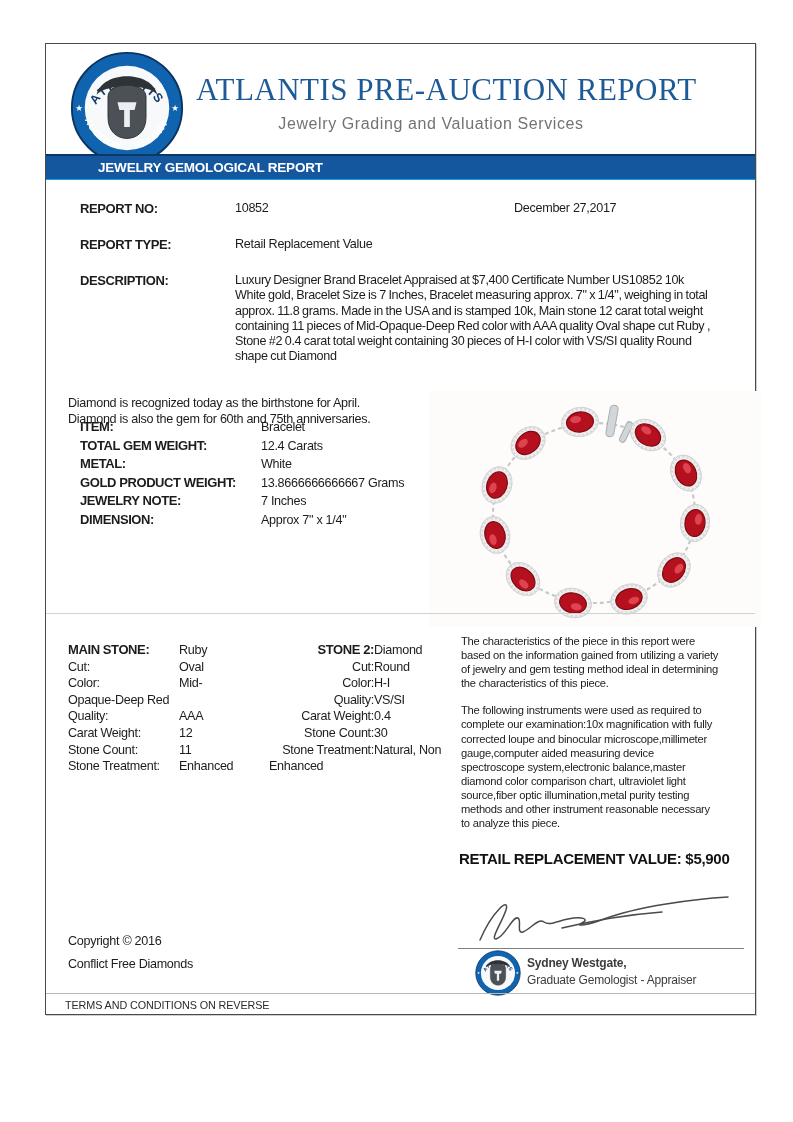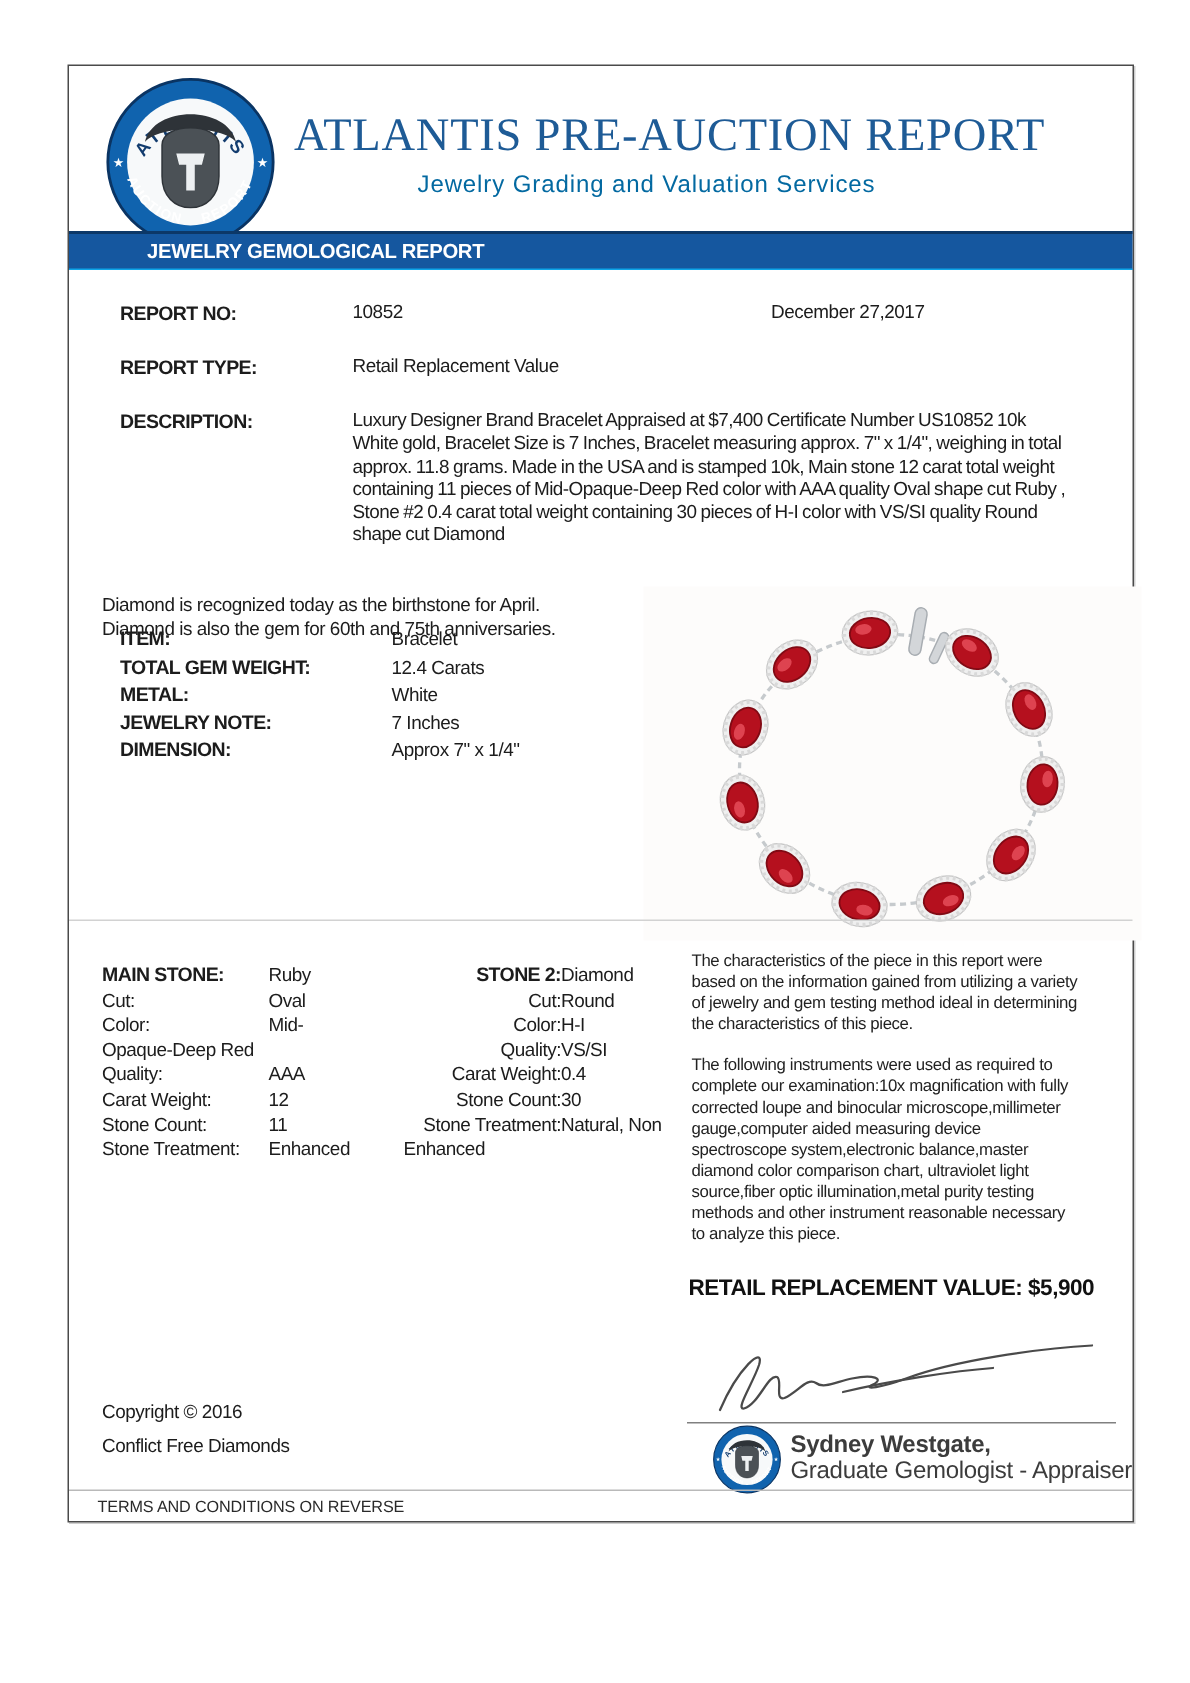--- a/index.html
+++ b/index.html
@@ -15,21 +15,21 @@
     box-shadow:1px 1px 0 #cfcfcf;
   }
 
   
   .logo-svg { position:absolute; left:24px; top:7px; width:114px; height:114px; }
   .title-wrap { position:absolute; left:150px; top:28px; width:470px; text-align:center; }
   .doc-title {
     font-family:"Liberation Serif", serif; font-size:31px; font-weight:normal;
     color:#1E5B96; letter-spacing:0.5px; white-space:nowrap;
   }
-  .doc-subtitle { margin-top:7px; font-size:16px; color:#0369a1; letter-spacing:0.6px; }
+  .doc-subtitle { margin-top:7px; font-size:16px; color:#737373; letter-spacing:0.6px; }
 
   .banner {
     position:absolute; left:0; top:110px; width:100%; height:26px;
     background:#15579F; border-top:2px solid #0C3868; border-bottom:1px solid #0ea5e9;
   }
   .banner-label {
     position:absolute; left:52px; top:4px; color:#fff; font-weight:bold;
     font-size:13.5px; letter-spacing:-0.2px;
   }
 
@@ -74,21 +74,21 @@
            letter-spacing:-0.25px; line-height:14.1px; color:#222; }
   .chars p { margin-bottom:13px; }
 
   .retail { position:absolute; left:413px; top:806px; font-weight:bold; font-size:15px; letter-spacing:-0.3px; color:#111; }
 
   
   .copyright { position:absolute; left:22px; top:886px; font-size:12.6px; letter-spacing:-0.3px; line-height:23px; }
   .sig-line { position:absolute; left:412px; top:904px; width:286px; border-top:1px solid #808080; }
   .sig-svg { position:absolute; left:420px; top:846px; width:280px; height:60px; }
   .sig-badge { position:absolute; left:429px; top:906px; width:46px; height:46px; }
-  .signer { position:absolute; left:481px; top:911px; font-size:16px; color:#3c3c3c; line-height:17px; letter-spacing:-0.2px; }
+  .signer { position:absolute; left:481px; top:911px; font-size:12px; color:#3c3c3c; line-height:17px; letter-spacing:-0.2px; }
   .signer .name { font-weight:bold; }
   .terms { position:absolute; left:19px; top:955px; font-size:10.8px; letter-spacing:-0.1px; color:#2a2a2a; }
 </style>
 </head>
 <body>
 
 <div class="doc">
 
   <svg class="logo-svg" viewBox="0 0 120 120">
     <g id="logo">
@@ -139,20 +139,21 @@
 
   <div class="notes">
     <div>Diamond is recognized today as the birthstone for April.</div>
     <div>Diamond is also the gem for 60th and 75th anniversaries.</div>
   </div>
 
   <div class="item-table">
     <div class="itrow"><span class="blabel">ITEM:</span><span class="val">Bracelet</span></div>
     <div class="itrow"><span class="blabel">TOTAL GEM WEIGHT:</span><span class="val">12.4 Carats</span></div>
     <div class="itrow"><span class="blabel">METAL:</span><span class="val">White</span></div>
+    <div class="itrow"><span class="blabel">GOLD PRODUCT WEIGHT:</span><span class="val">13.8666666666667 Grams</span></div>
     <div class="itrow"><span class="blabel">JEWELRY NOTE:</span><span class="val">7 Inches</span></div>
     <div class="itrow"><span class="blabel">DIMENSION:</span><span class="val">Approx 7" x 1/4"</span></div>
   </div>
 
   <svg class="bracelet" viewBox="0 0 332 236">
     <ellipse cx="165" cy="122" rx="101" ry="90" fill="none" stroke="#c6cacd" stroke-width="2.2" stroke-dasharray="4 3"></ellipse>
     <g>
       <g transform="translate(183,30) rotate(100)">
           <rect x="-16" y="-4" width="32" height="8" rx="4" fill="#d3d6d9" stroke="#a8adb2" stroke-width="1"></rect>
         </g>

